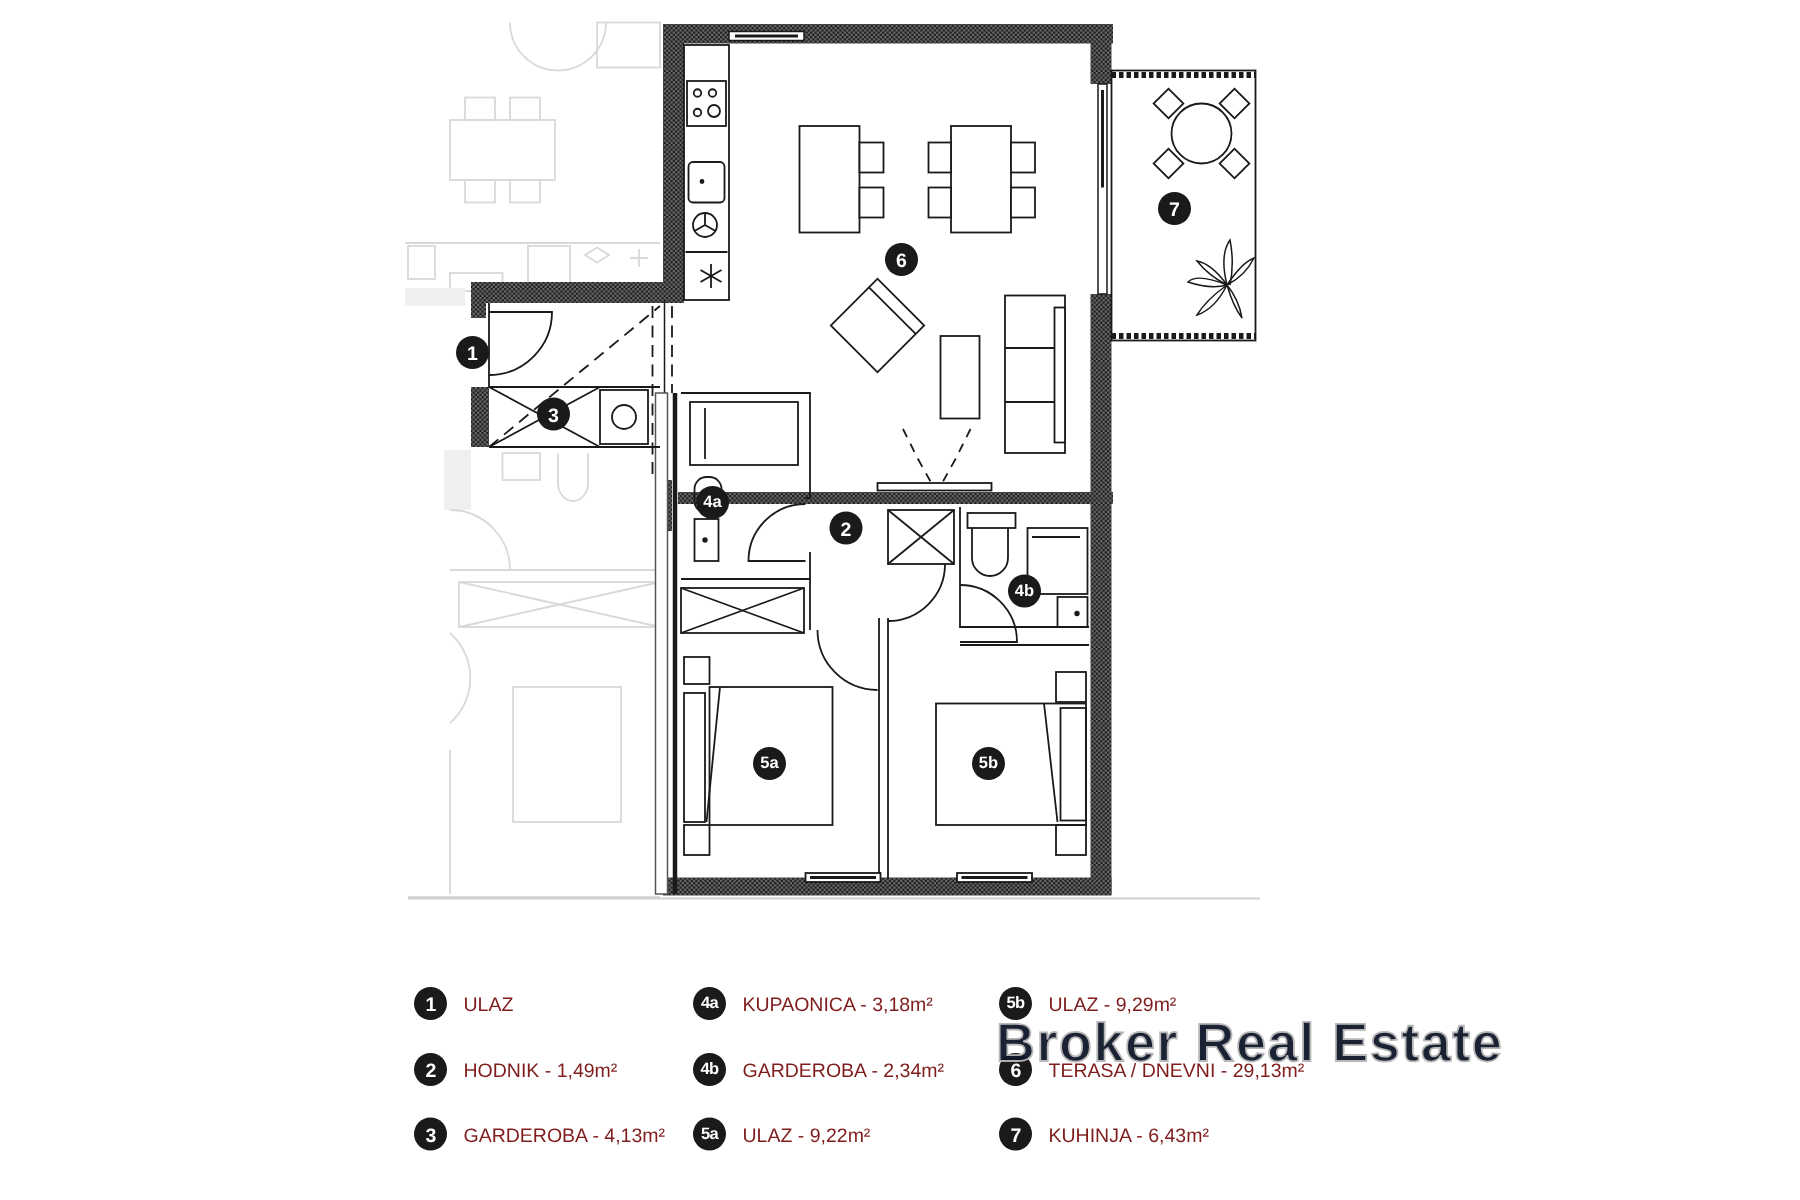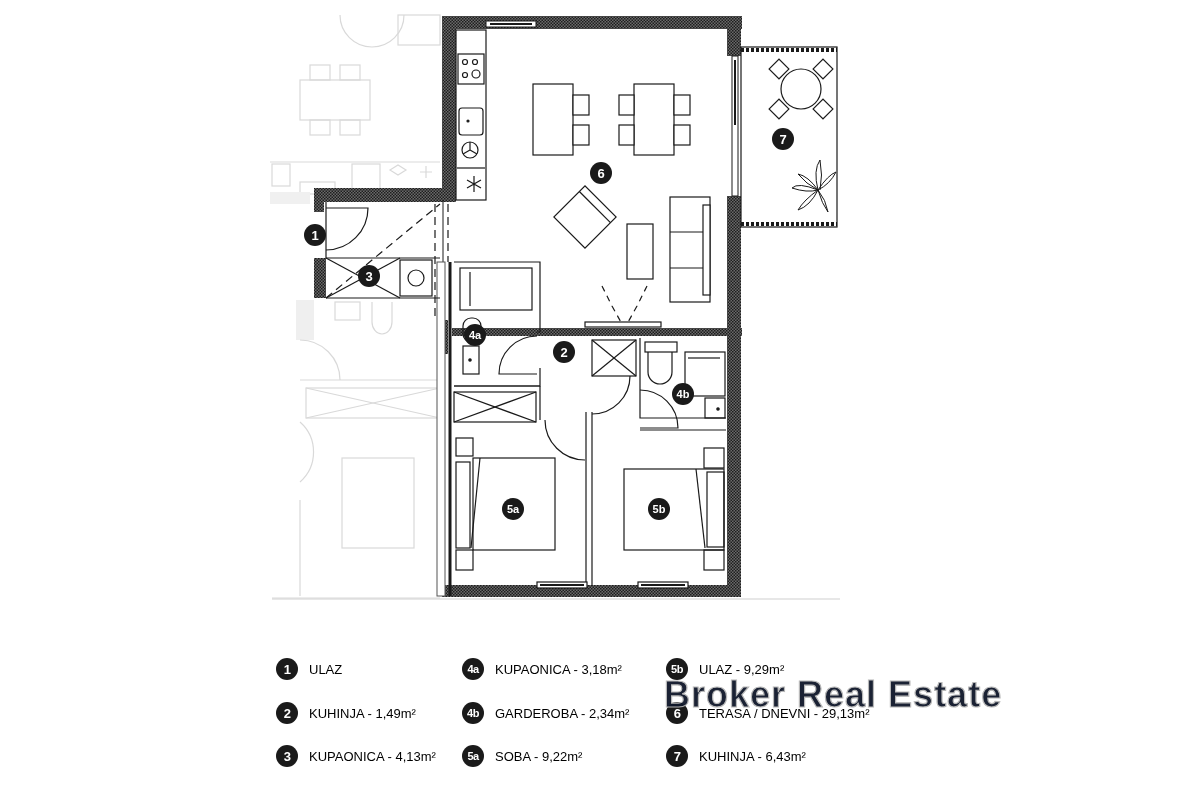--- a/index.html
+++ b/index.html
@@ -5,21 +5,21 @@
     html, body { margin: 0; padding: 0; background: #ffffff; }
     body { width: 1200px; height: 800px; position: relative; overflow: hidden;
            font-family: "Liberation Sans", sans-serif; color: #1a1a1a; }
     #plan { position: absolute; left: 0; top: 0; width: 1200px; height: 640px; }
     .legend { position: absolute; left: 0; top: 0; width: 1200px; height: 800px; pointer-events: none; }
     .legend-item { position: absolute; display: flex; align-items: center; height: 26px; pointer-events: auto; }
     .badge { width: 22px; height: 22px; border-radius: 50%; background: #1a1a1a; color: #fff;
              font-weight: bold; font-size: 13px; display: flex; align-items: center; justify-content: center;
              margin-right: 11px; flex-shrink: 0; letter-spacing: -0.5px; }
     .badge.sm { font-size: 11px; }
-    .legend-label { font-size: 13px; color: #000000; white-space: nowrap; }
+    .legend-label { font-size: 13px; color: #7f1d1d; white-space: nowrap; }
     .watermark { position: absolute; left: 664px; top: 674px; font-size: 36px; font-weight: bold;
                  color: #0f172a; -webkit-text-stroke: 1.2px #b5b5b5; letter-spacing: 1px; white-space: nowrap;
                  font-family: "Liberation Sans", sans-serif; opacity: 0.95; pointer-events: none; }
     .room-badge { position: absolute; width: 22px; height: 22px; border-radius: 50%; background: #1a1a1a;
                   color: #fff; font-weight: bold; font-size: 13px; display: flex; align-items: center;
                   justify-content: center; }
     .room-badge.sm { font-size: 11px; }
   </style>
 </head>
 <body>
@@ -238,38 +238,38 @@
   <div class="room-badge" style="left:772px;top:128px">7</div>
 </div>
 
 <div class="legend">
   <div class="legend-item" style="left:276px;top:656px">
     <span class="badge">1</span>
     <span class="legend-label">ULAZ</span>
   </div>
   <div class="legend-item" style="left:276px;top:700px">
     <span class="badge">2</span>
-    <span class="legend-label">KUHINJA - 1,49m²</span>
+    <span class="legend-label">HODNIK - 1,49m²</span>
   </div>
   <div class="legend-item" style="left:276px;top:743px">
     <span class="badge">3</span>
-    <span class="legend-label">KUPAONICA - 4,13m²</span>
+    <span class="legend-label">GARDEROBA - 4,13m²</span>
   </div>
 
   <div class="legend-item" style="left:462px;top:656px">
     <span class="badge sm">4a</span>
     <span class="legend-label">KUPAONICA - 3,18m²</span>
   </div>
   <div class="legend-item" style="left:462px;top:700px">
     <span class="badge sm">4b</span>
     <span class="legend-label">GARDEROBA - 2,34m²</span>
   </div>
   <div class="legend-item" style="left:462px;top:743px">
     <span class="badge sm">5a</span>
-    <span class="legend-label">SOBA - 9,22m²</span>
+    <span class="legend-label">ULAZ - 9,22m²</span>
   </div>
 
   <div class="legend-item" style="left:666px;top:656px">
     <span class="badge sm">5b</span>
     <span class="legend-label">ULAZ - 9,29m²</span>
   </div>
   <div class="legend-item" style="left:666px;top:700px">
     <span class="badge">6</span>
     <span class="legend-label">TERASA / DNEVNI - 29,13m²</span>
   </div>

